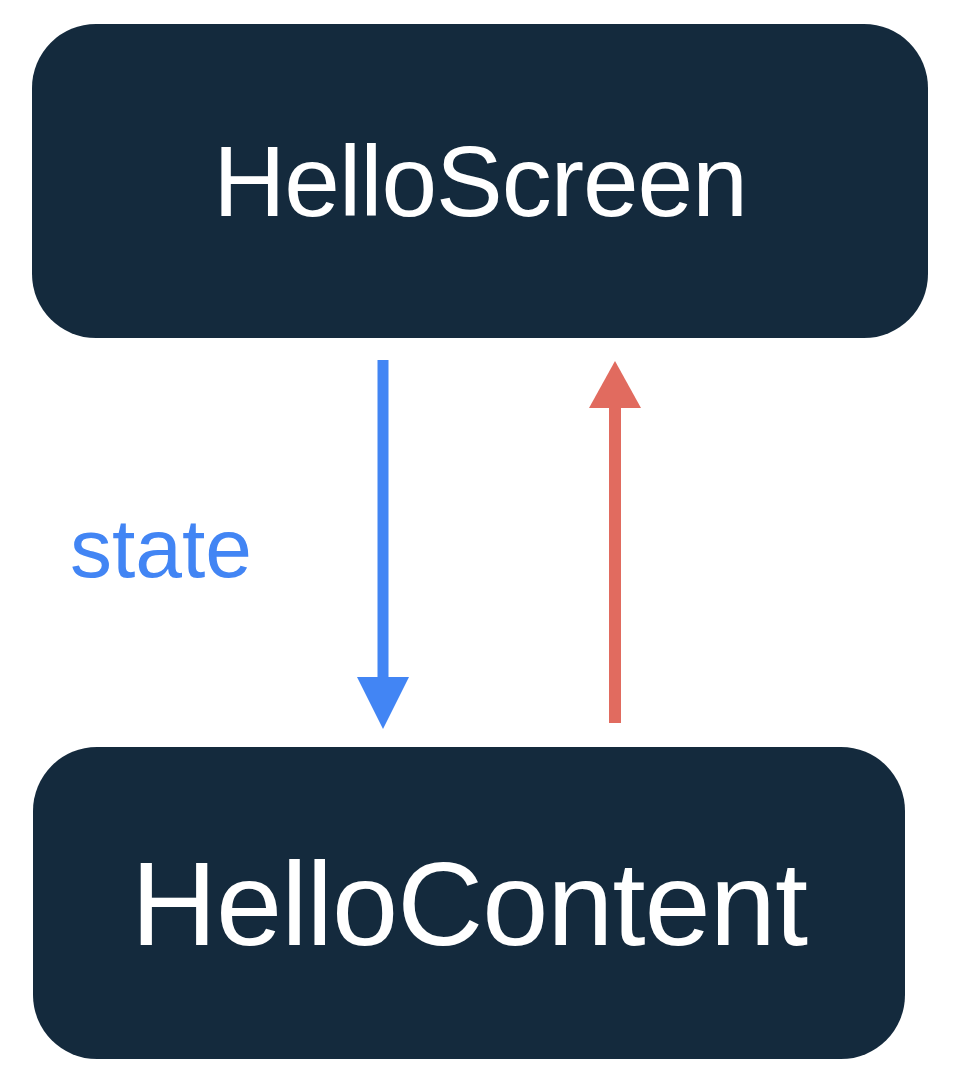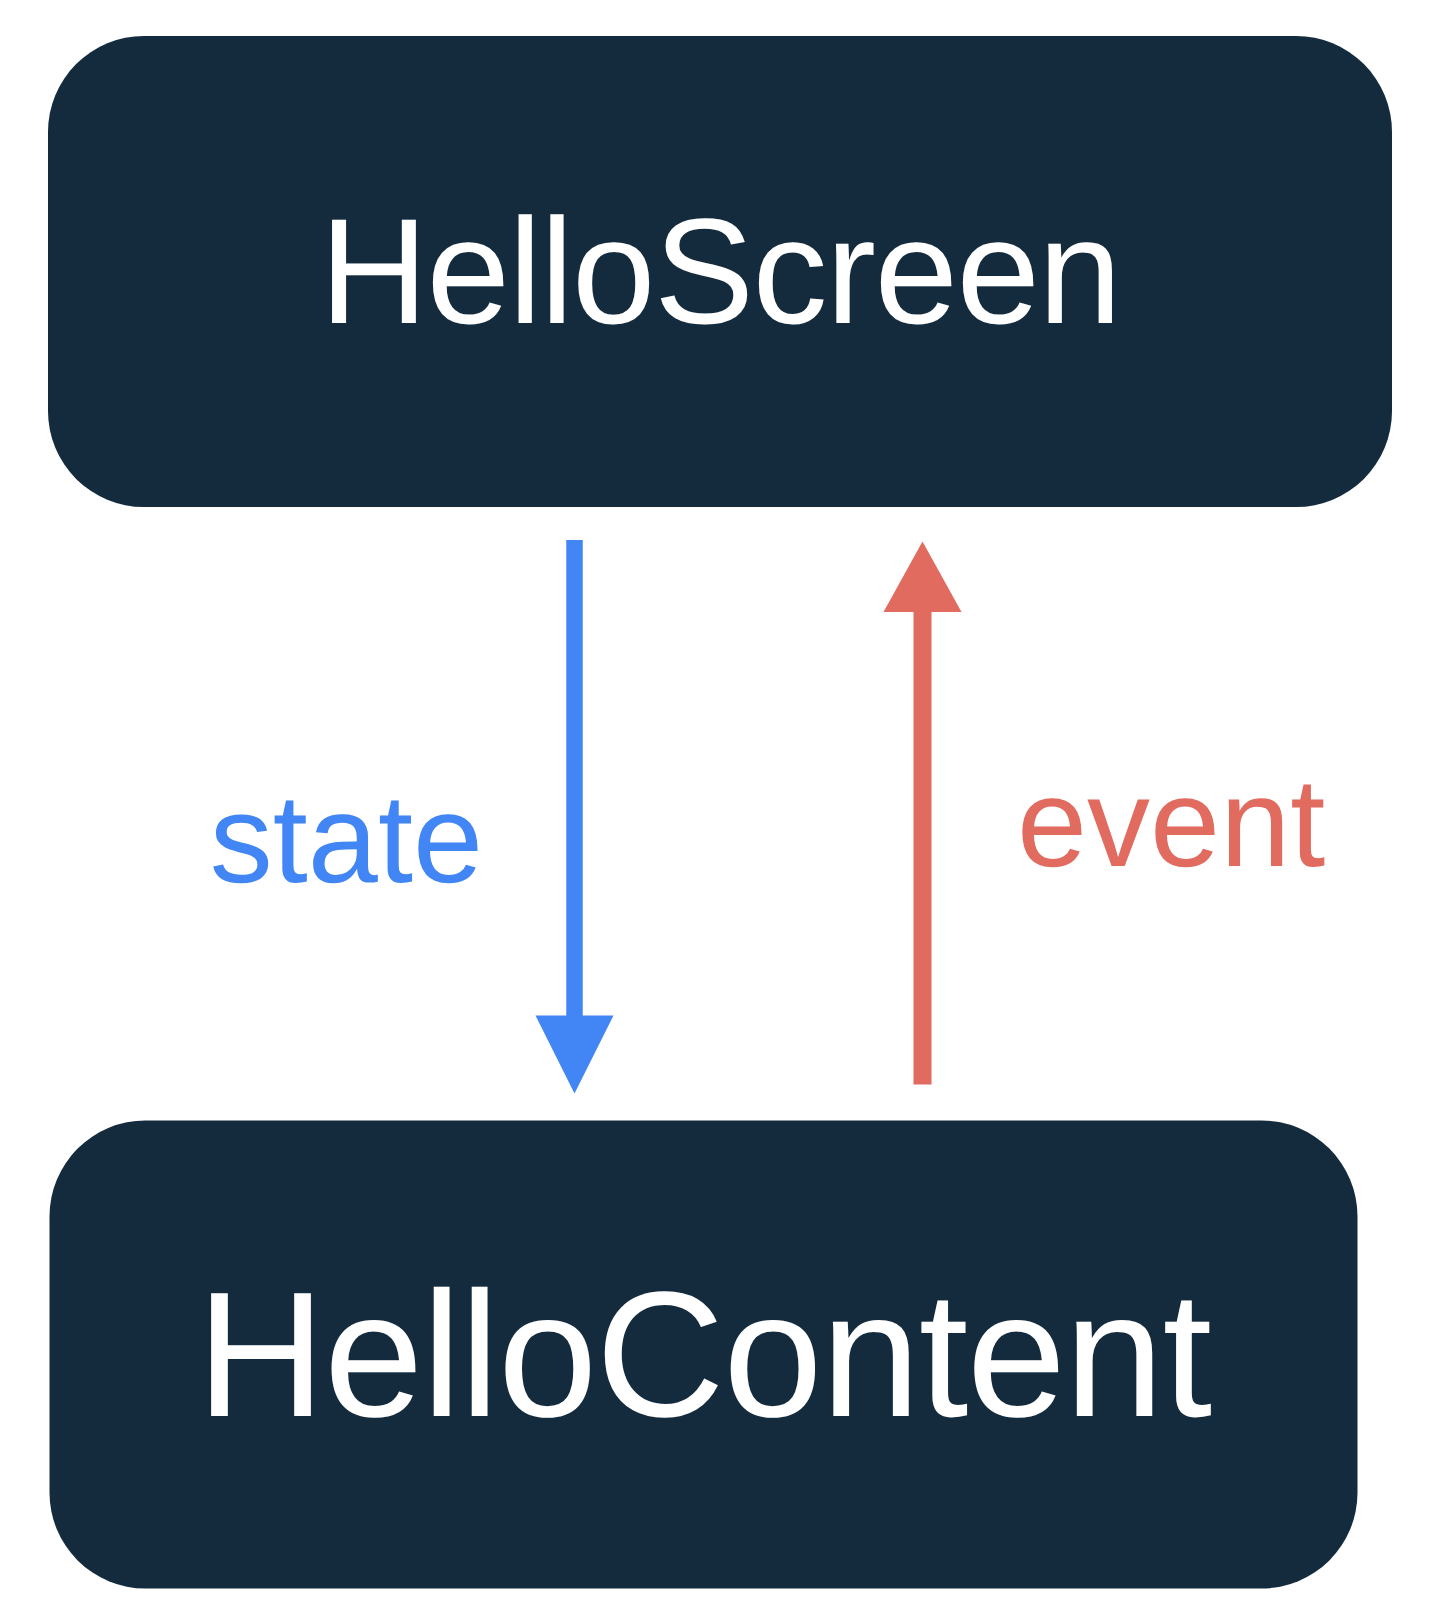--- a/index.html
+++ b/index.html
@@ -54,23 +54,22 @@
   .event-fill   { fill: var(--event_arrow); }
   .edge-label {
     position: absolute;
     font-size: 84px;
     line-height: 1;
     white-space: nowrap;
   }
   .edge-label-state {
     left: 0; top: 506px;
     width: 322px;
-    text-align: right;
+    text-align: center;
     color: var(--state_arrow);
-    margin-top: 11px;
   }
   .edge-label-event {
     left: 678px; top: 506px;
     color: var(--event_arrow);
   }
 </style>
 </head>
 <body>
 
 <div class="canvas">
@@ -85,19 +84,18 @@
       <polygon class="state-fill" points="357,677 409,677 383,729"></polygon>
     </g>
     <g>
       <line class="event-stroke" x1="615" y1="404" x2="615" y2="723" stroke-width="12"></line>
       <polygon class="event-fill" points="589,408 641,408 615,361"></polygon>
     </g>
   </svg>
 
   <span class="edge-label edge-label-state">state</span>
 
-  <span class="edge-label edge-label-event">event</span>
 
   <div class="node node-bottom">
     <span class="node-label">HelloContent</span>
   </div>
 
 </div>
 
 </body></html>

